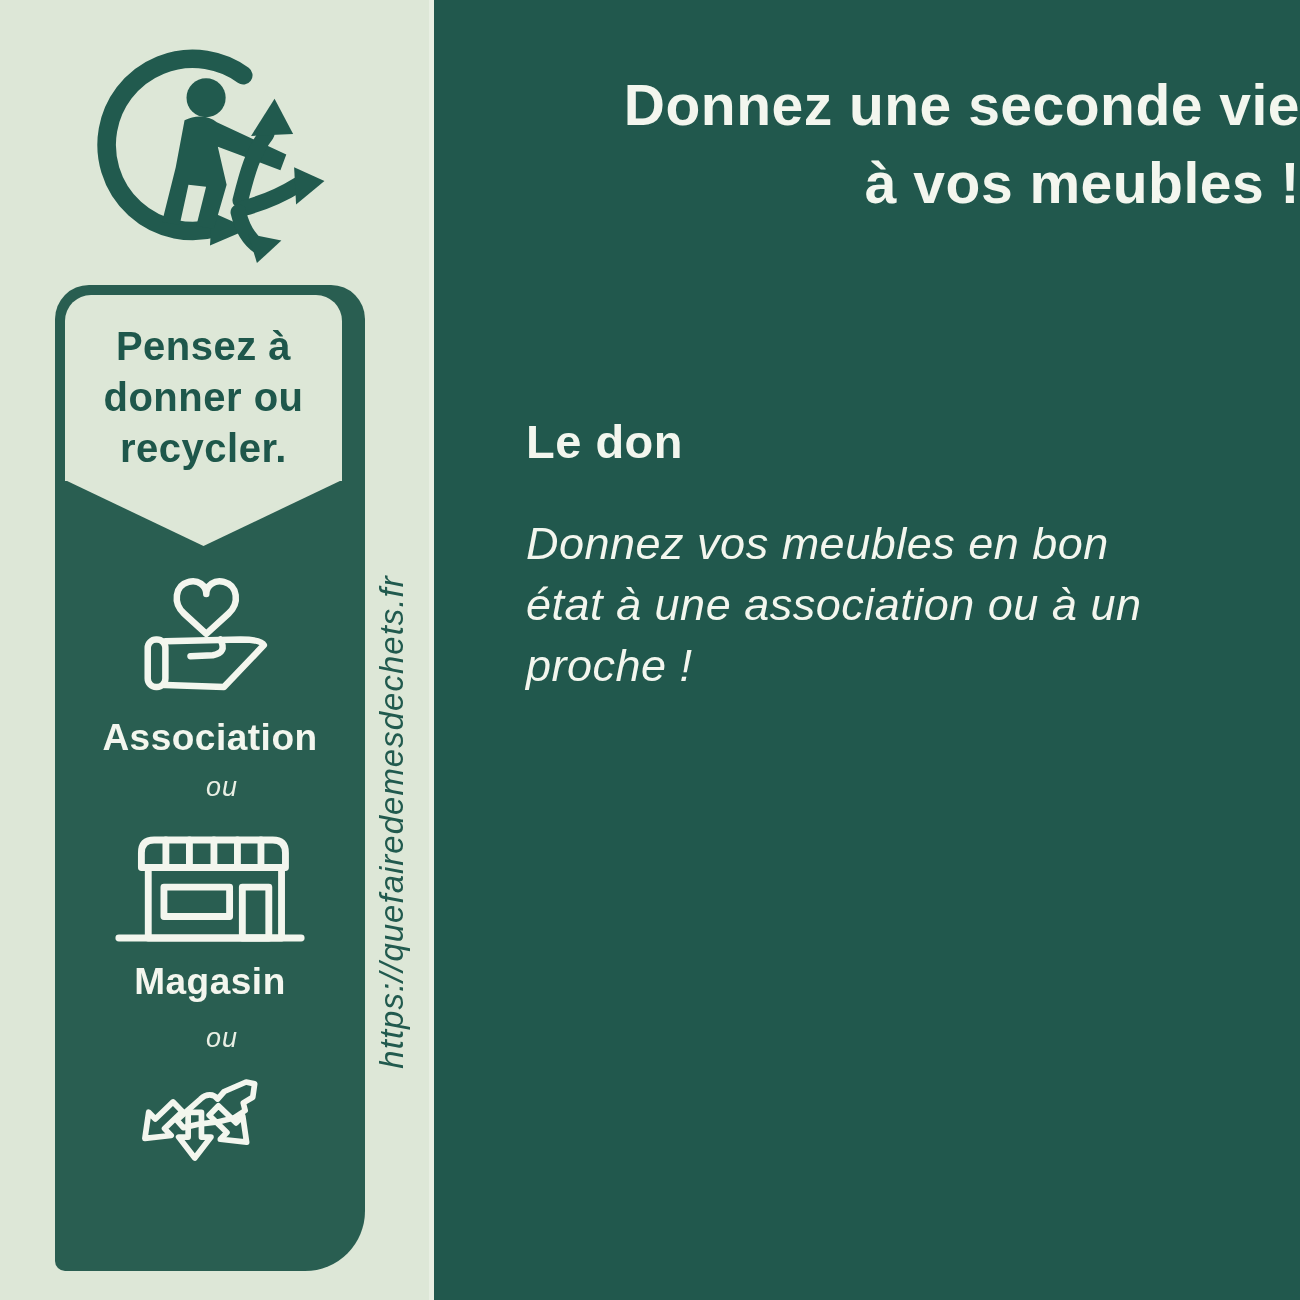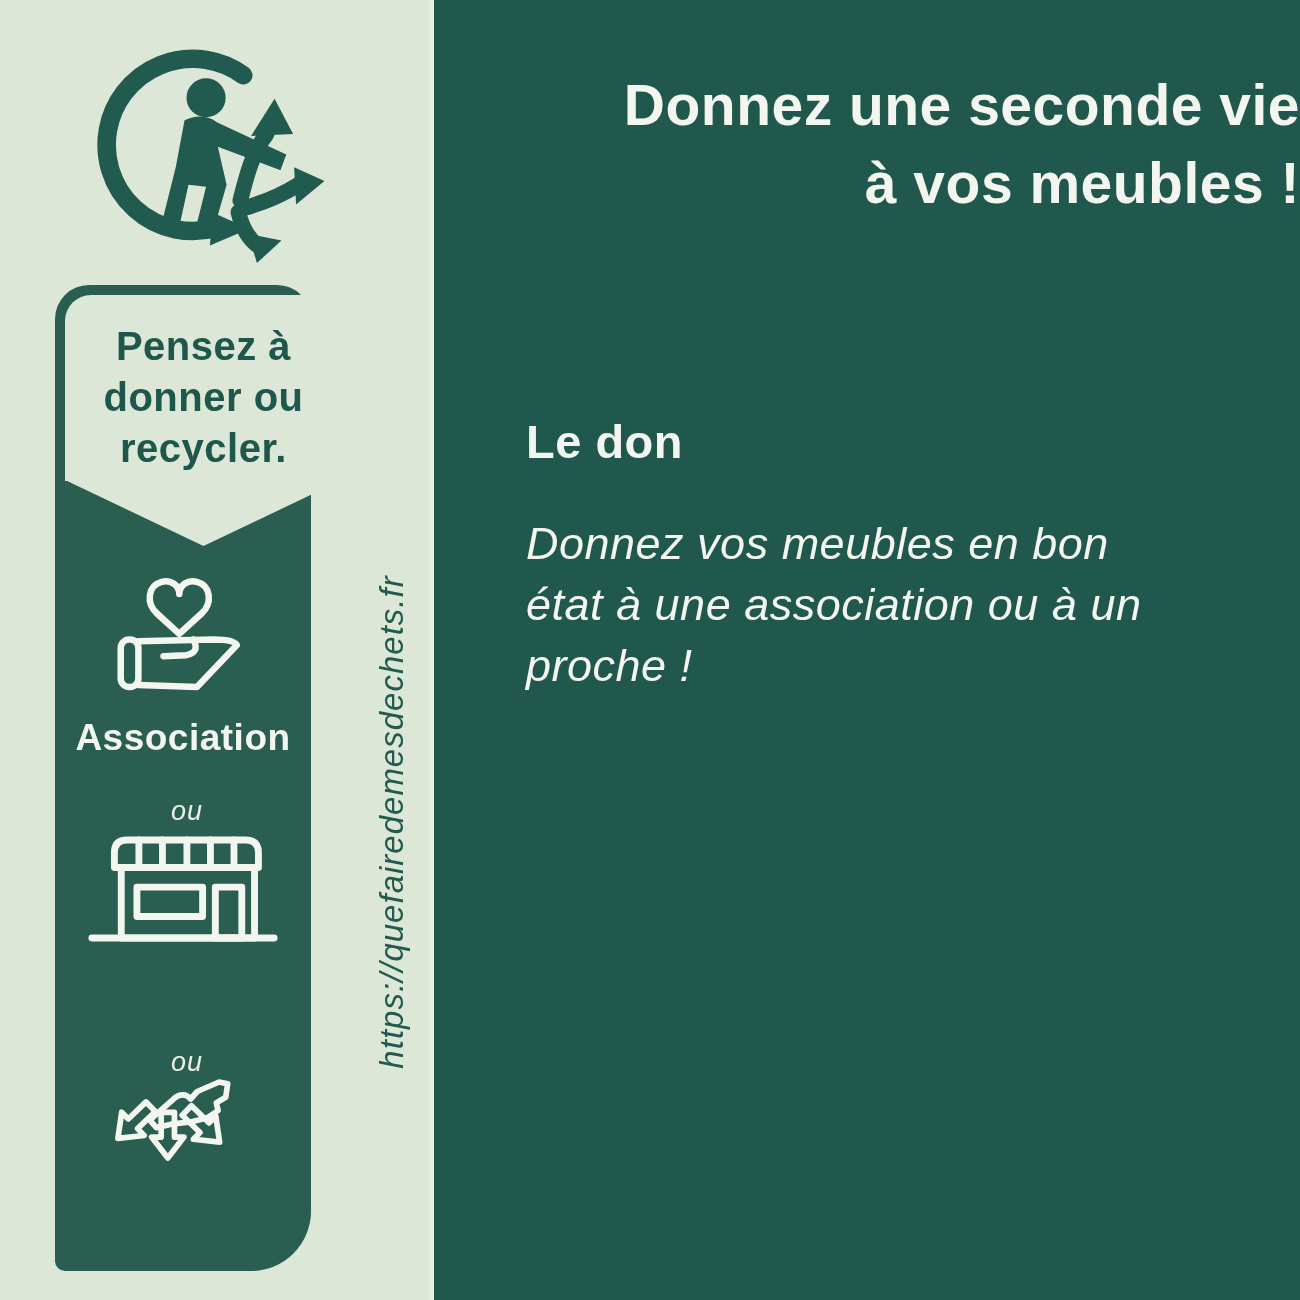--- a/index.html
+++ b/index.html
@@ -7,21 +7,21 @@
     width:1300px;height:1300px;position:relative;overflow:hidden;
     background:#dde7d7;
     font-family:"Liberation Sans", sans-serif;
   }
   .abs{position:absolute;}
 
   
   .triman{left:92px;top:42px;}
 
   .column{
-    left:55px;top:285px;width:256px;height:986px;
+    left:55px;top:285px;width:310px;height:986px;
     background:#295e51;
     border-radius:34px 34px 60px 10px;
   }
   .pennant-box{
     left:10px;top:10px;width:277px;height:186px;
     background:#dde7d7;border-radius:26px 26px 0 0;
   }
   .pennant-point{
     left:10px;top:195px;width:277px;height:66px;
     background:#dde7d7;
@@ -31,22 +31,22 @@
     left:10px;top:36px;width:277px;text-align:center;
     color:#1e574b;font-weight:bold;font-size:40px;line-height:51px;
     letter-spacing:.5px;white-space:pre-line;
   }
   .col-icon{left:50%;transform:translateX(-50%);}
   .opt-label{
     left:0;width:100%;text-align:center;color:#f3f6ee;
     font-weight:bold;font-size:37px;letter-spacing:.5px;
   }
   .opt-sep{
-    left:4px;width:100%;text-align:center;color:#e9efe4;
-    font-style:italic;font-size:27px;letter-spacing:1px;margin-top:24px;
+    left:12px;width:100%;text-align:center;color:#e9efe4;
+    font-style:italic;font-size:27px;letter-spacing:1px;
   }
   .url-vertical{
     left:392px;top:822px;
     transform:translate(-50%,-50%) rotate(-90deg);
     white-space:nowrap;color:#215a4e;
     font-style:italic;font-size:33px;letter-spacing:1px;
   }
   .edge-highlight{
     left:429px;top:0;width:5px;height:1300px;
     background:#eef3ea;opacity:.65;
@@ -120,20 +120,21 @@
     <line class="ln" x1="55" y1="5" x2="55" y2="33"></line>
     <line class="ln" x1="79" y1="5" x2="79" y2="33"></line>
     <line class="ln" x1="104" y1="5" x2="104" y2="33"></line>
     <line class="ln" x1="128" y1="5" x2="128" y2="33"></line>
     <line class="ln" x1="152" y1="5" x2="152" y2="33"></line>
     <rect class="ln" x="37" y="33" width="136" height="72"></rect>
     <rect class="ln" x="53" y="53" width="67" height="30"></rect>
     <rect class="ln" x="133" y="53" width="27" height="52"></rect>
     <line class="ln" x1="7" y1="105" x2="193" y2="105"></line>
   </svg>
+  <div class="abs opt-label" style="top:676px">Magasin</div>
 
   <div class="abs opt-sep" style="top:738px">ou</div>
 
   <svg class="abs col-icon" style="top:778px" width="152" height="133" viewBox="0 0 160 140">
     <path class="ln6" d="M 45,60 L 70,38 C 76,32 84,32 88,38 L 95,30 L 118,20 L 127,22 L 125,36 L 115,42 L 117,50 L 105,58 L 88,62 L 70,64 L 52,68 Z"></path>
     <path class="ln6" transform="translate(64,52)" d="M -7,0 L 7,0 L 7,26 L 17,26 L 0,48 L -17,26 L -7,26 Z"></path>
     <path class="ln6" transform="translate(46,46) rotate(46)" d="M -7,0 L 7,0 L 7,26 L 17,26 L 0,48 L -17,26 L -7,26 Z"></path>
     <path class="ln6" transform="translate(84,50) rotate(-46)" d="M -7,0 L 7,0 L 7,26 L 17,26 L 0,48 L -17,26 L -7,26 Z"></path>
   </svg>
 </div>

